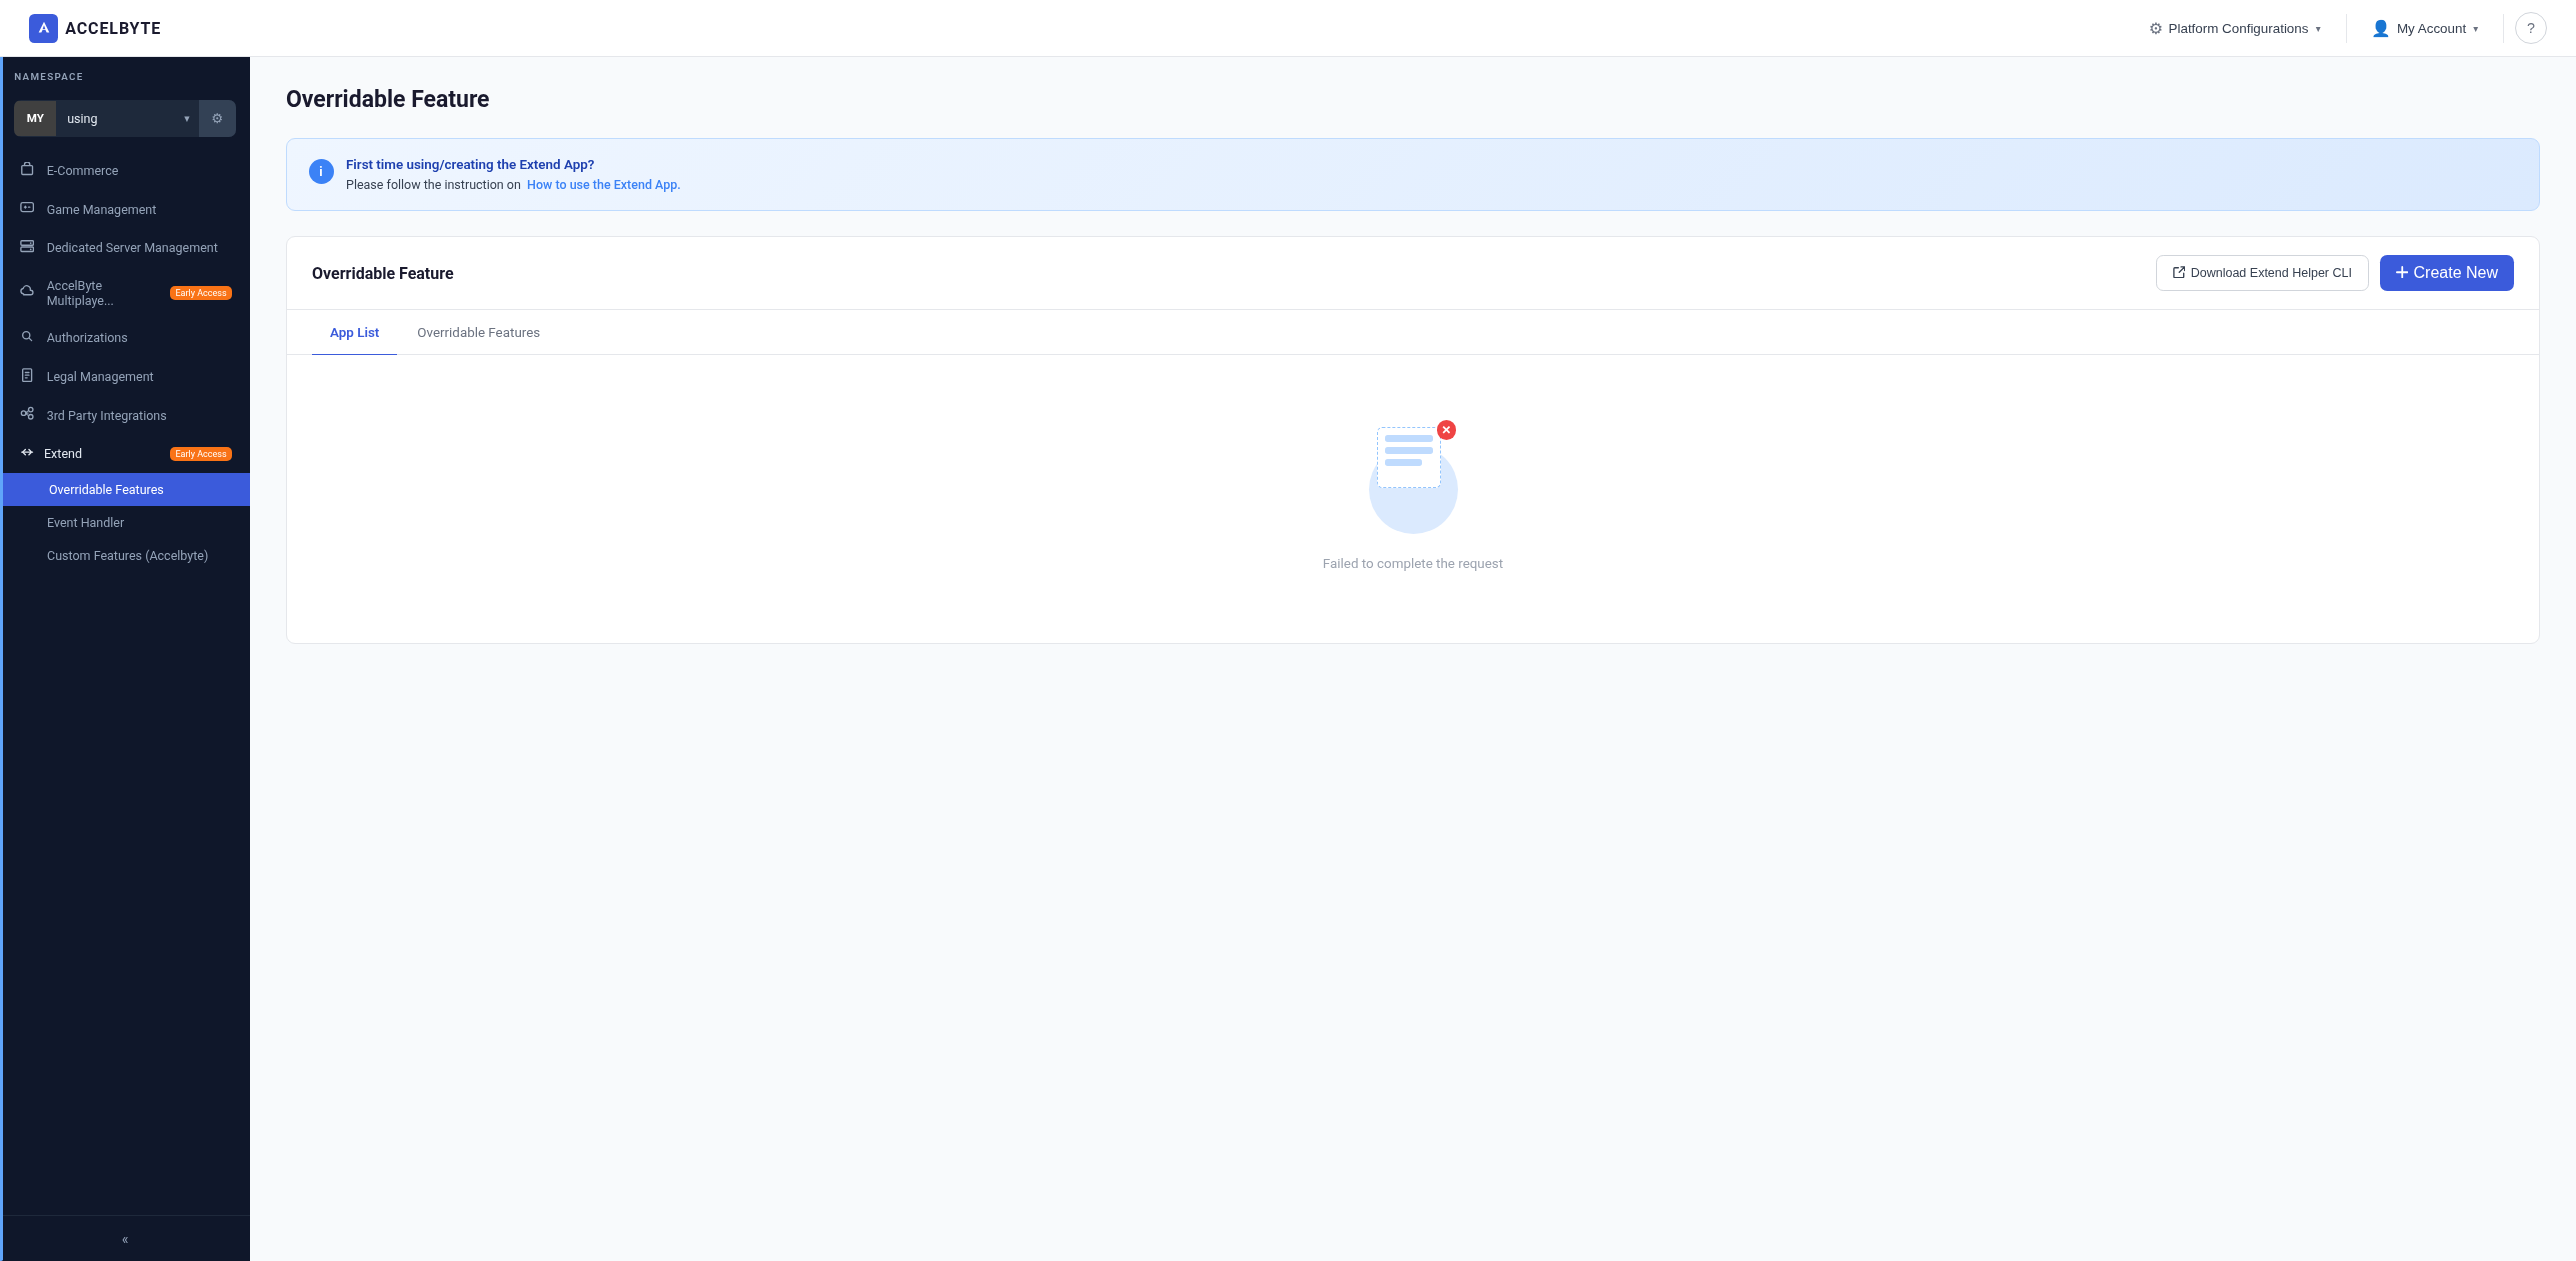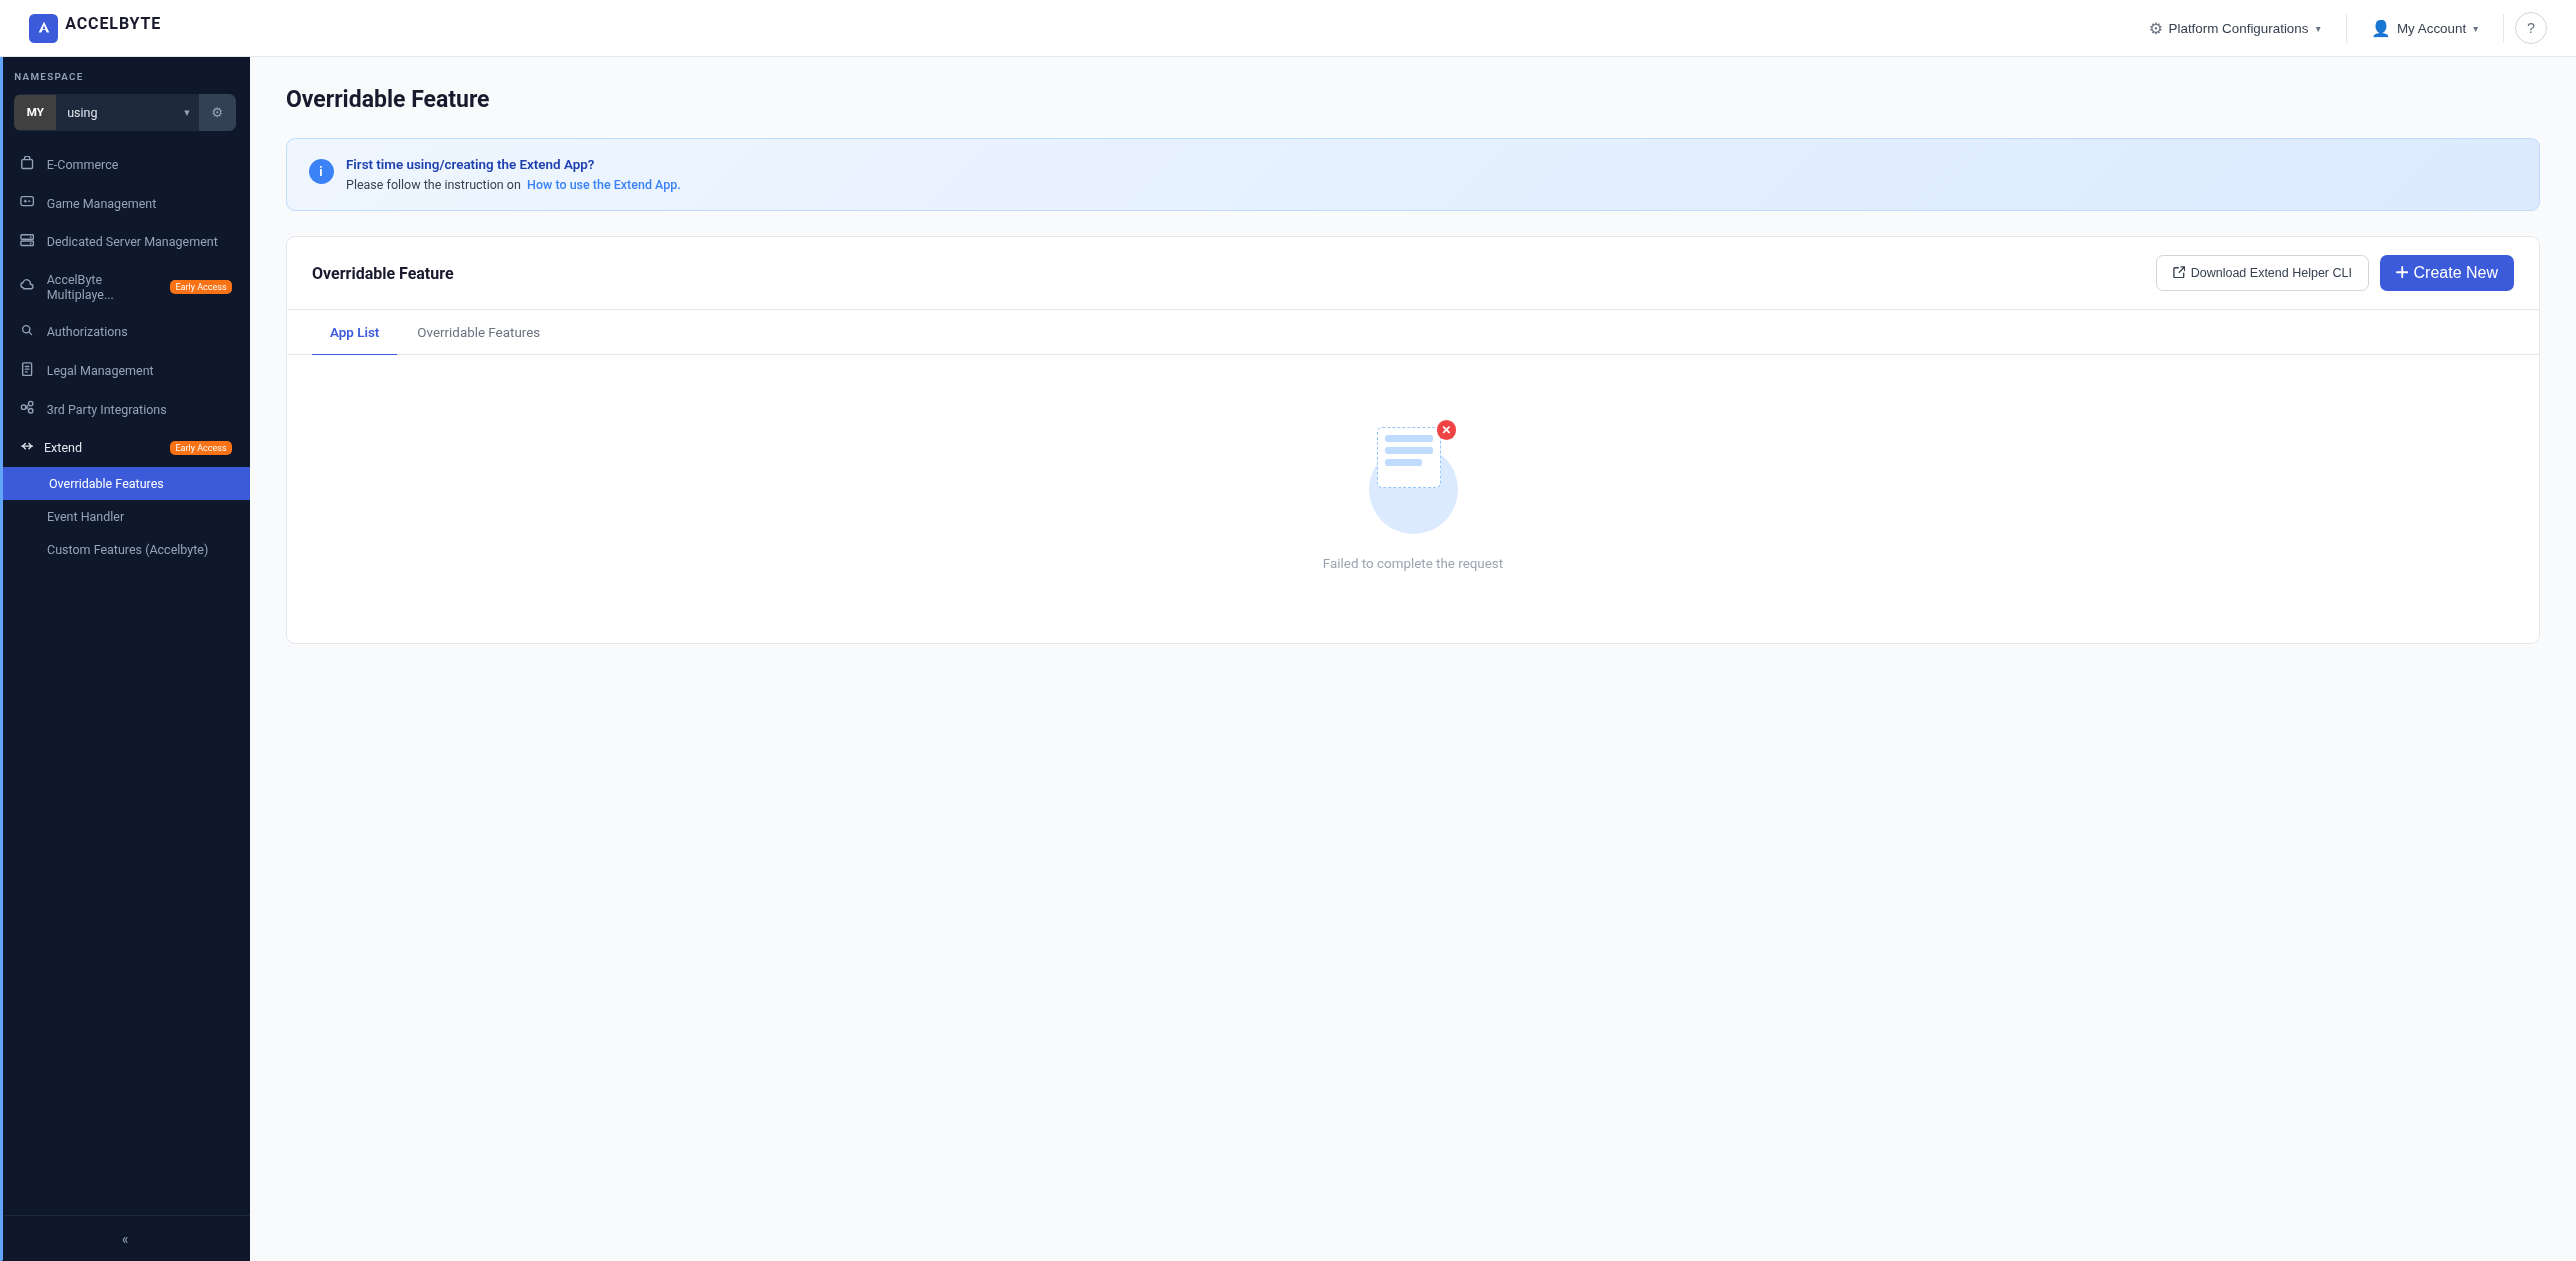--- a/index.html
+++ b/index.html
@@ -4,21 +4,21 @@
   <style>
     * { box-sizing: border-box; margin: 0; padding: 0; }
     body { font-family: -apple-system, BlinkMacSystemFont, 'Segoe UI', Roboto, sans-serif; background: #f5f7fa; display: flex; flex-direction: column; height: 100vh; overflow: hidden; }
 
     
     .header {
       display: flex; align-items: center; justify-content: space-between;
       background: #fff; border-bottom: 0.9px solid #e5e7eb;
       padding: 0 29px; height: 57px; flex-shrink: 0; z-index: 10;
     }
-    .header-logo { display: flex; align-items: flex-start; gap: 7.2px; }
+    .header-logo { display: flex; align-items: center; gap: 7.2px; }
     .header-logo-icon {
       width: 29px; height: 29px; background: #3b5bdb; border-radius: 5.4px;
       display: flex; align-items: center; justify-content: center;
       color: #fff; font-weight: bold; font-size: 12.5px;
     }
     .header-logo-text { font-size: 16px; font-weight: 700; color: #1a1a2e; letter-spacing: 0.9px; }
     .header-right { display: flex; align-items: center; gap: 7.2px; }
     .header-btn {
       display: flex; align-items: center; gap: 5.4px; padding: 7.2px 14.3px;
       background: none; border: none; cursor: pointer; color: #374151; font-size: 13.4px;
@@ -35,21 +35,21 @@
 
     
     .main-layout { display: flex; flex: 1; overflow: hidden; }
 
     
     .sidebar {
       width: 250px; background: #0f172a; flex-shrink: 0;
       display: flex; flex-direction: column; overflow-y: auto; overflow-x: hidden;
     }
     .namespace-section { padding: 14.3px 14.3px 7.2px; }
-    .namespace-label { font-size: 9.8px; color: #94a3b8; letter-spacing: 1.3px; font-weight: 600; margin-bottom: 12px; }
+    .namespace-label { font-size: 9.8px; color: #94a3b8; letter-spacing: 1.3px; font-weight: 600; margin-bottom: 18px; }
     .namespace-selector {
       display: flex; align-items: center; background: #1e293b; border-radius: 7.2px; overflow: hidden;
     }
     .namespace-badge {
       background: #404040; color: #fff; font-weight: 700; font-size: 11.6px;
       padding: 10.7px 12.5px; flex-shrink: 0;
     }
     .namespace-name {
       flex: 1; color: #e2e8f0; font-size: 12.5px; padding: 10.7px 10.7px; cursor: pointer;
     }

